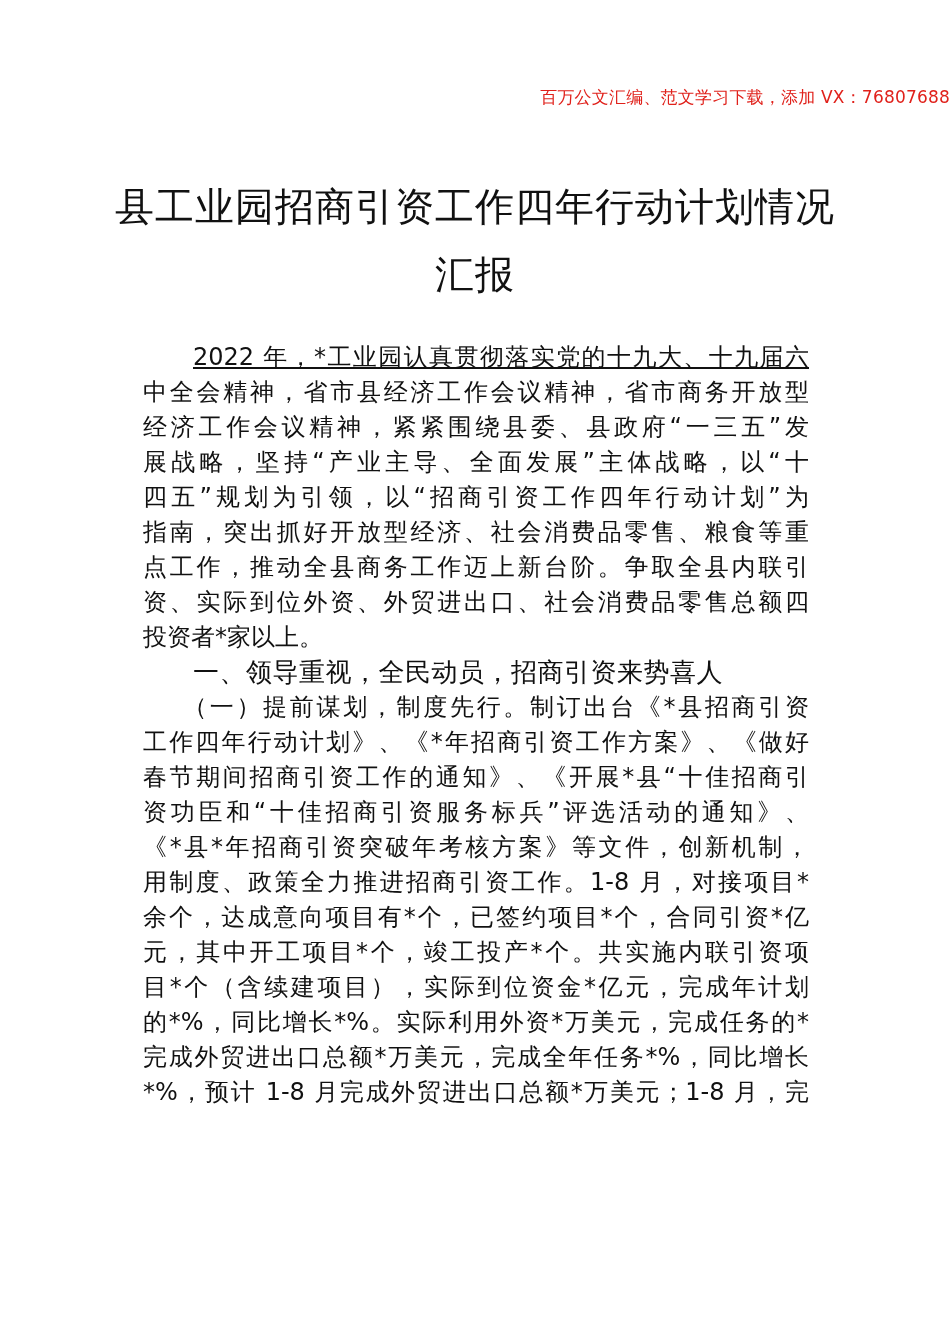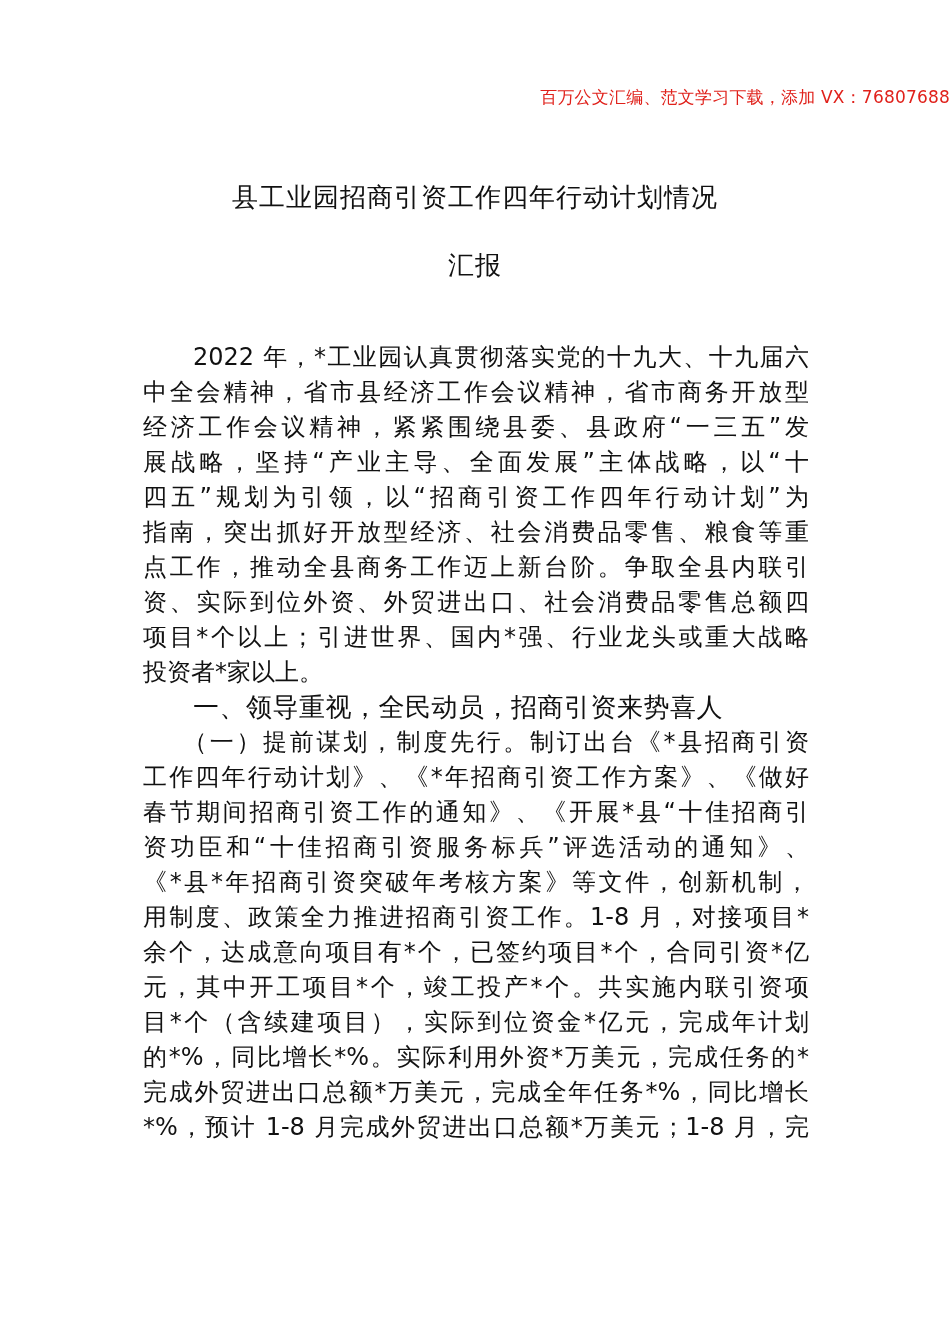--- a/index.html
+++ b/index.html
@@ -23,41 +23,41 @@
       text-align: right;
       font-size: 17px;
       color: #e0211b;
       letter-spacing: 0.2px;
     }
     .title {
       position: absolute;
       left: 0;
       width: 950px;
       text-align: center;
-      font-size: 26px;
+      font-size: 39px;
       color: #111111;
       letter-spacing: 1px;
     }
     .title-line-1 { top: 180px; }
     .title-line-2 { top: 248px; }
     .body-text {
       position: absolute;
       top: 340px;
       left: 143px;
       width: 666px;
     }
     .line {
       height: 35px;
       line-height: 35px;
       font-size: 24px;
       white-space: nowrap;
       text-align: justify;
       text-align-last: justify;
     }
-    .line.indent { padding-left: 50px; }
+    .line.indent { padding-left: 50px; text-decoration: underline; }
     .line.last { text-align-last: left; }
     .line.heading {
       font-size: 26px;
       padding-left: 50px;
       text-align-last: left;
       letter-spacing: 0.5px;
     }
     .line.subhead-indent { padding-left: 40px; }
   </style>
 </head>
@@ -70,21 +70,20 @@
 
 <div class="body-text">
   <div class="line indent">2022 年，*工业园认真贯彻落实党的十九大、十九届六</div>
   <div class="line">中全会精神，省市县经济工作会议精神，省市商务开放型</div>
   <div class="line">经济工作会议精神，紧紧围绕县委、县政府“一三五”发</div>
   <div class="line">展战略，坚持“产业主导、全面发展”主体战略，以“十</div>
   <div class="line">四五”规划为引领，以“招商引资工作四年行动计划”为</div>
   <div class="line">指南，突出抓好开放型经济、社会消费品零售、粮食等重</div>
   <div class="line">点工作，推动全县商务工作迈上新台阶。争取全县内联引</div>
   <div class="line">资、实际到位外资、外贸进出口、社会消费品零售总额四</div>
-  <div class="line">项目*个以上；引进世界、国内*强、行业龙头或重大战略</div>
   <div class="line last">投资者*家以上。</div>
   <div class="line heading">一、领导重视，全民动员，招商引资来势喜人</div>
   <div class="line subhead-indent">（一）提前谋划，制度先行。制订出台《*县招商引资</div>
   <div class="line">工作四年行动计划》、《*年招商引资工作方案》、《做好</div>
   <div class="line">春节期间招商引资工作的通知》、《开展*县“十佳招商引</div>
   <div class="line">资功臣和“十佳招商引资服务标兵”评选活动的通知》、</div>
   <div class="line">《*县*年招商引资突破年考核方案》等文件，创新机制，</div>
   <div class="line">用制度、政策全力推进招商引资工作。1-8 月，对接项目*</div>
   <div class="line">余个，达成意向项目有*个，已签约项目*个，合同引资*亿</div>
   <div class="line">元，其中开工项目*个，竣工投产*个。共实施内联引资项</div>

